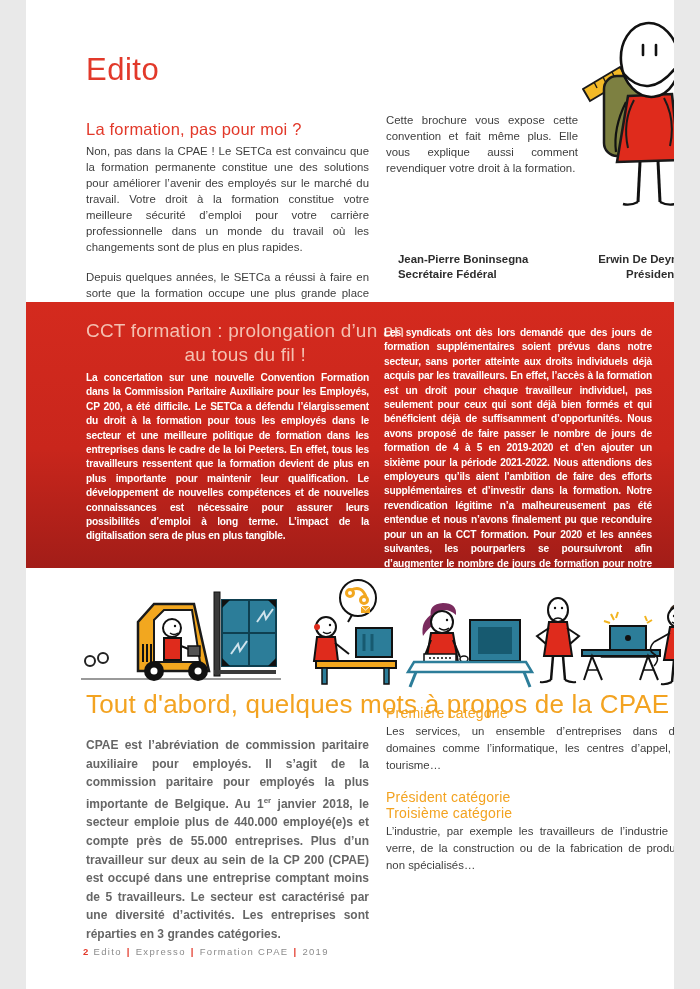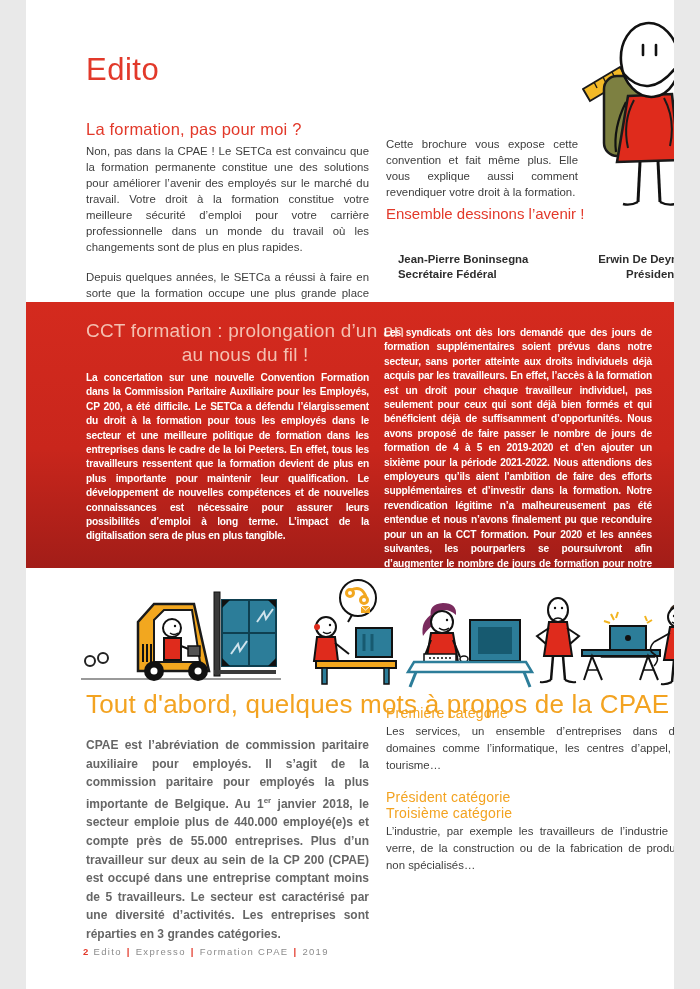--- a/index.html
+++ b/index.html
@@ -13,21 +13,21 @@
     letter-spacing:.5px;font-weight:500;
   }
   .col-left-top{position:absolute;left:60px;top:120px;width:283px;}
   .col-left-top h2{
     margin:0 0 4px 0;font-size:16.5px;font-weight:500;color:#e2392a;letter-spacing:.2px;
   }
   .body-text{
     margin:0;font-size:11.4px;line-height:16px;text-align:justify;color:#3d3d3d;
   }
   .body-text + .body-text{margin-top:14px;}
-  .col-right-top{position:absolute;left:360px;top:136px;width:192px;}
+  .col-right-top{position:absolute;left:360px;top:112px;width:192px;}
   .slogan{
     position:absolute;left:360px;top:205px;font-size:15px;color:#e2392a;font-weight:500;
   }
   .signatures{
     position:absolute;left:372px;top:252px;width:280px;display:flex;
     justify-content:space-between;
   }
   .sig{font-size:11.4px;font-weight:bold;color:#2d2d2d;line-height:15px;}
   .sig.right{text-align:right;}
   .mascot{position:absolute;left:556px;top:10px;width:118px;height:202px;}
@@ -83,21 +83,20 @@
 
   <div class="col-left-top">
     <h2>La formation, pas pour moi ?</h2>
     <p class="body-text">Non, pas dans la CPAE ! Le SETCa est convaincu que la formation permanente constitue une des solutions pour améliorer l’avenir des employés sur le marché du travail. Votre droit à la formation constitue votre meilleure sécurité d’emploi pour votre carrière professionnelle dans un monde du travail où les changements sont de plus en plus rapides.</p>
     <p class="body-text">Depuis quelques années, le SETCa a réussi à faire en sorte que la formation occupe une plus grande place dans le secteur. Ces mesures sont développées dans la CCT Formation !</p>
   </div>
 
   <div class="col-right-top">
     <p class="body-text">Cette brochure vous expose cette convention et fait même plus. Elle vous explique aussi comment revendiquer votre droit à la formation.</p>
   </div>
-  <div class="slogan">Ensemble dessinons l’avenir !</div>
 
   <div class="signatures">
     <div class="sig">
       <div>Jean-Pierre Boninsegna</div>
       <div>Secrétaire Fédéral</div>
     </div>
     <div class="sig right">
       <div>Erwin De Deyn</div>
       <div>Président</div>
     </div>
@@ -124,21 +123,21 @@
     <path d="M 41 63 Q 67 92 95 56" stroke="#111" stroke-width="2.6" fill="none"></path>
     <line x1="58" y1="152" x2="56" y2="192" stroke="#111" stroke-width="3"></line>
     <line x1="76" y1="151" x2="78" y2="192" stroke="#111" stroke-width="3"></line>
     <path d="M 56 192 q -8 4 -15 2" stroke="#111" stroke-width="2.4" fill="none"></path>
     <path d="M 78 192 q 8 4 15 2" stroke="#111" stroke-width="2.4" fill="none"></path>
   </svg>
 
   <div class="red-band">
     <div class="band-heading">
       <div>CCT formation : prolongation d’un an</div>
-      <div>au nous du fil !</div>
+      <div>au tous du fil !</div>
     </div>
     <div class="band-col left">La concertation sur une nouvelle Convention Formation dans la Commission Paritaire Auxiliaire pour les Employés, CP 200, a été difficile. Le SETCa a défendu l’élargissement du droit à la formation pour tous les employés dans le secteur et une meilleure politique de formation dans les entreprises dans le cadre de la loi Peeters. En effet, tous les travailleurs ressentent que la formation devient de plus en plus importante pour maintenir leur qualification. Le développement de nouvelles compétences et de nouvelles connaissances est nécessaire pour assurer leurs possibilités d’emploi à long terme. L’impact de la digitalisation sera de plus en plus tangible.</div>
     <div class="band-col right">Les syndicats ont dès lors demandé que des jours de formation supplémentaires soient prévus dans notre secteur, sans porter atteinte aux droits individuels déjà acquis par les travailleurs. En effet, l’accès à la formation est un droit pour chaque travailleur individuel, pas seulement pour ceux qui sont déjà bien formés et qui bénéficient déjà de suffisamment d’opportunités. Nous avons proposé de faire passer le nombre de jours de formation de 4 à 5 en 2019-2020 et d’en ajouter un sixième pour la période 2021-2022. Nous attendions des employeurs qu’ils aient l’ambition de faire des efforts supplémentaires et d’investir dans la formation. Notre revendication légitime n’a malheureusement pas été entendue et nous n’avons finalement pu que reconduire pour un an la CCT formation. Pour 2020 et les années suivantes, les pourparlers se poursuivront afin d’augmenter le nombre de jours de formation pour notre secteur.</div>
   </div>
 
   <svg class="illus" viewBox="0 0 700 118">
 
     <g>
       <line x1="55" y1="109" x2="255" y2="109" stroke="#9a9a9a" stroke-width="2"></line>
       <circle cx="64" cy="91" r="5" fill="none" stroke="#222" stroke-width="2"></circle>

